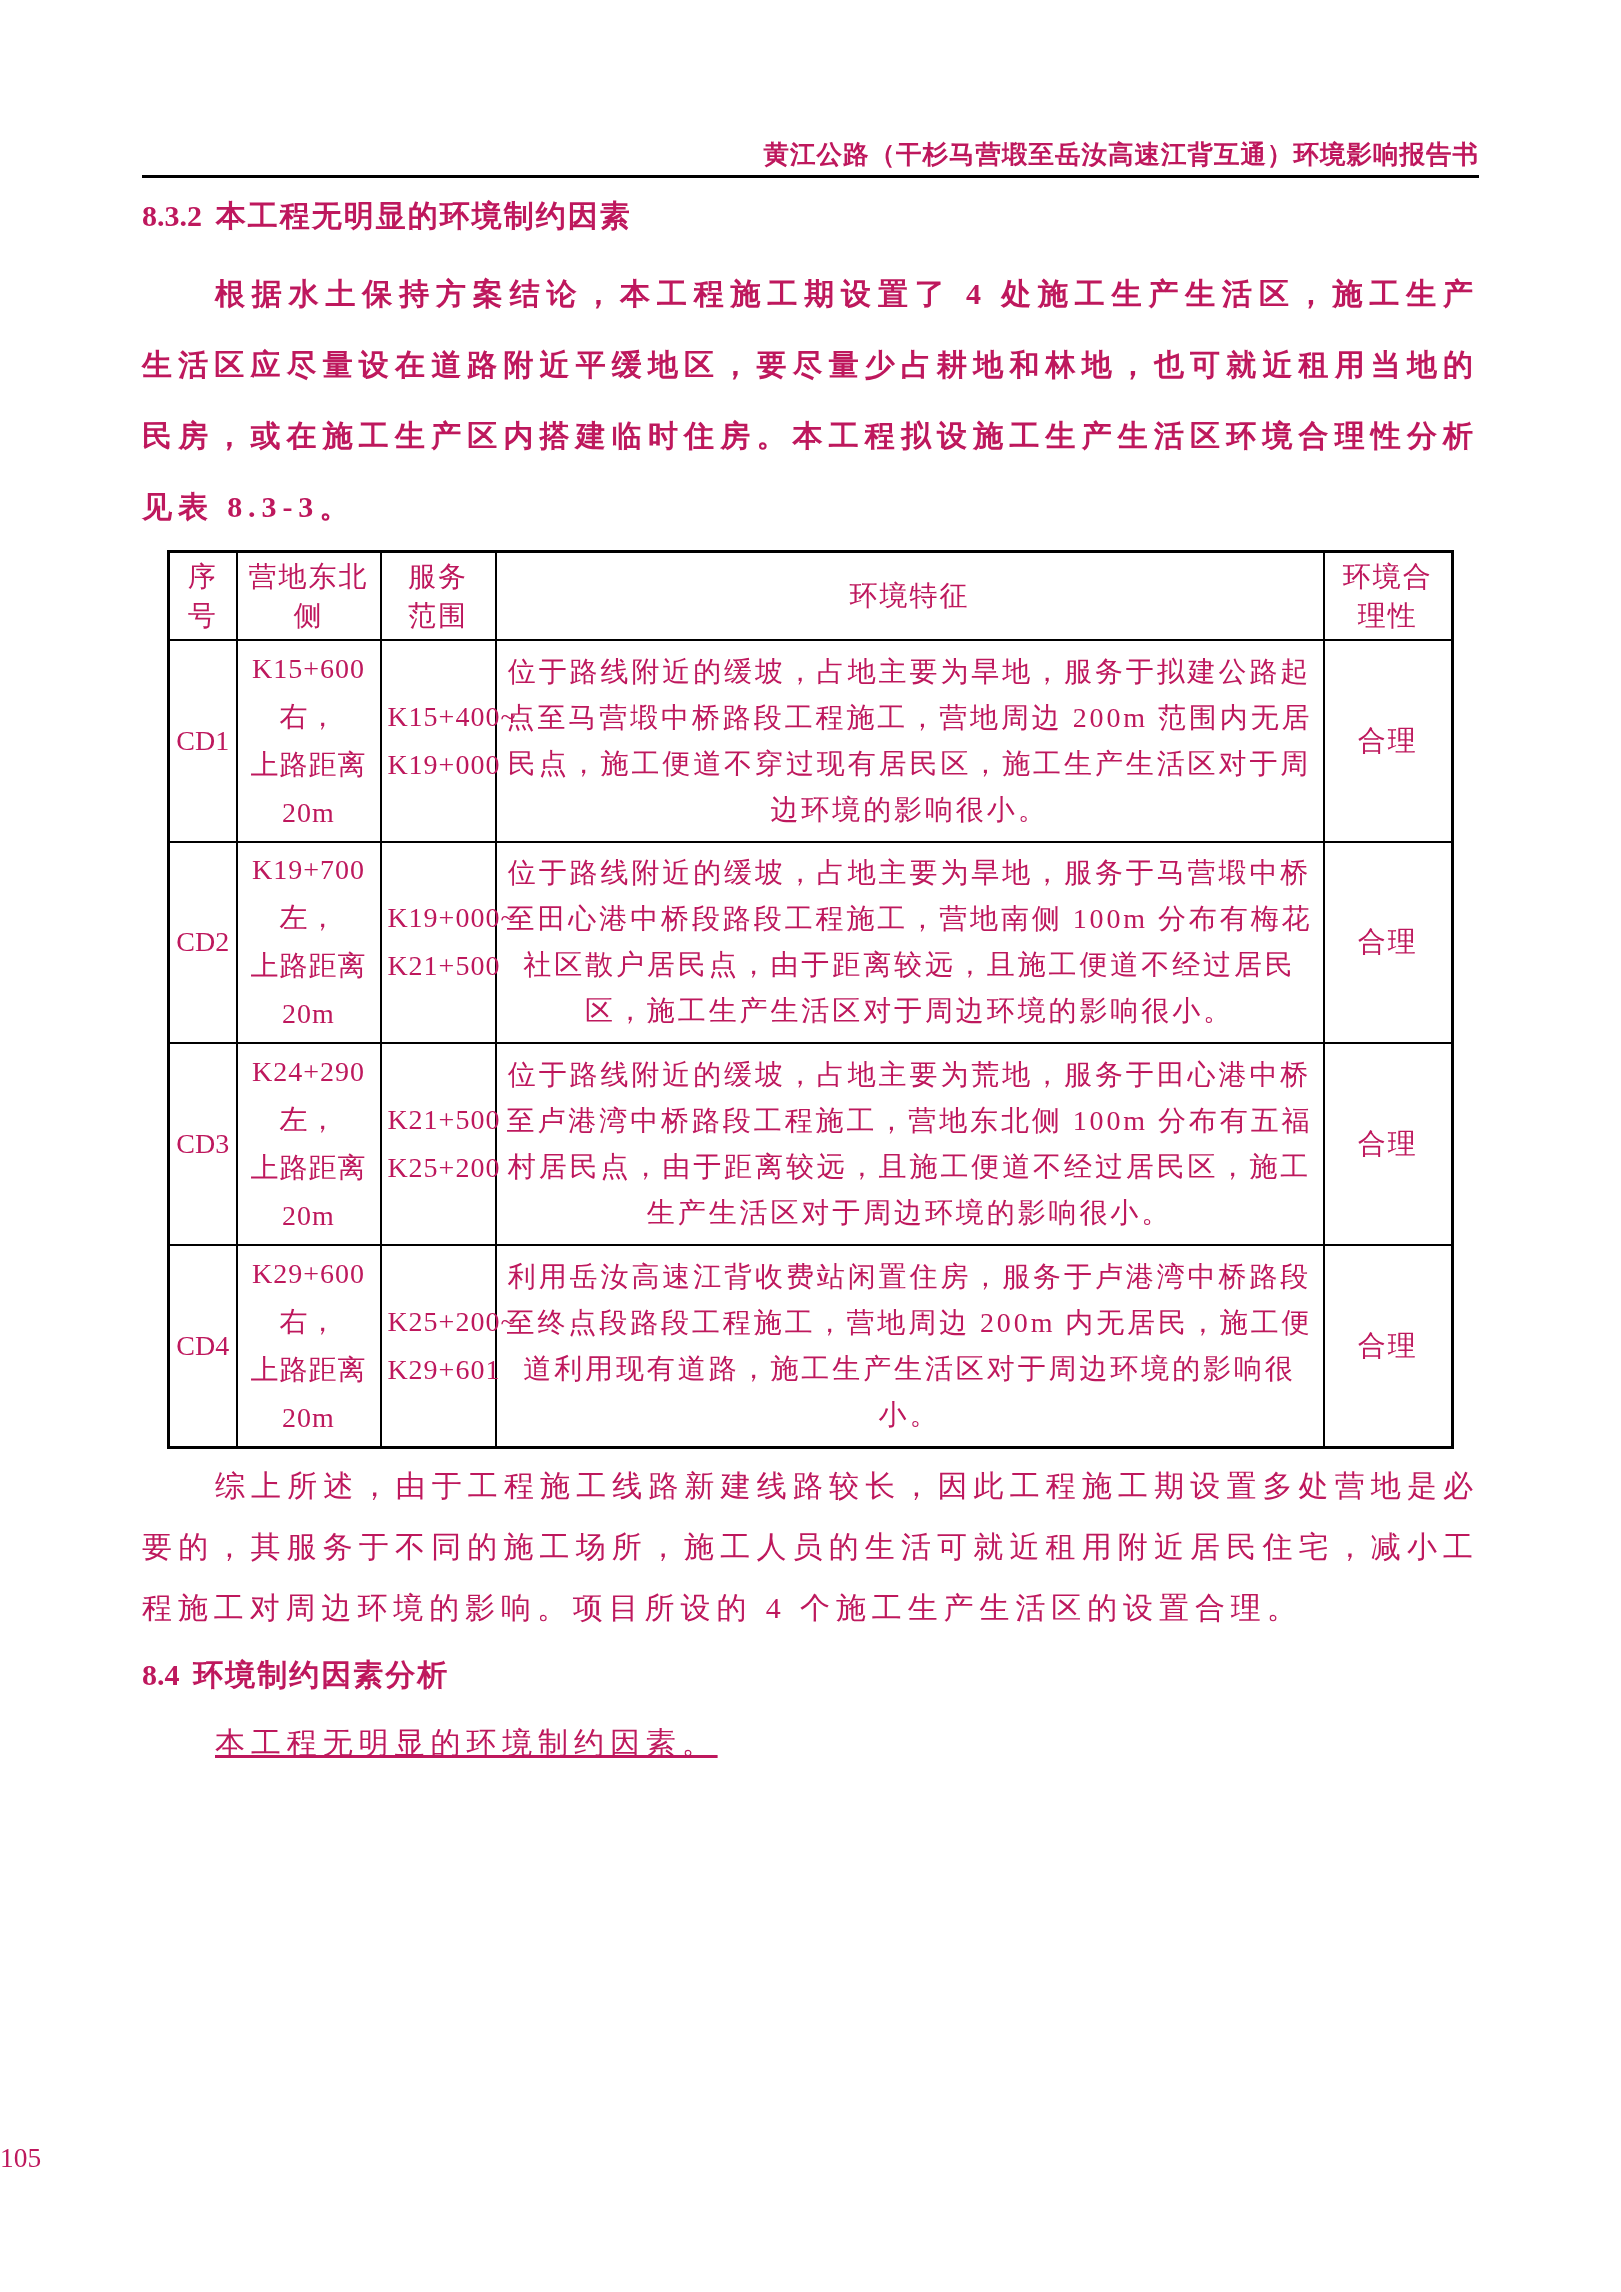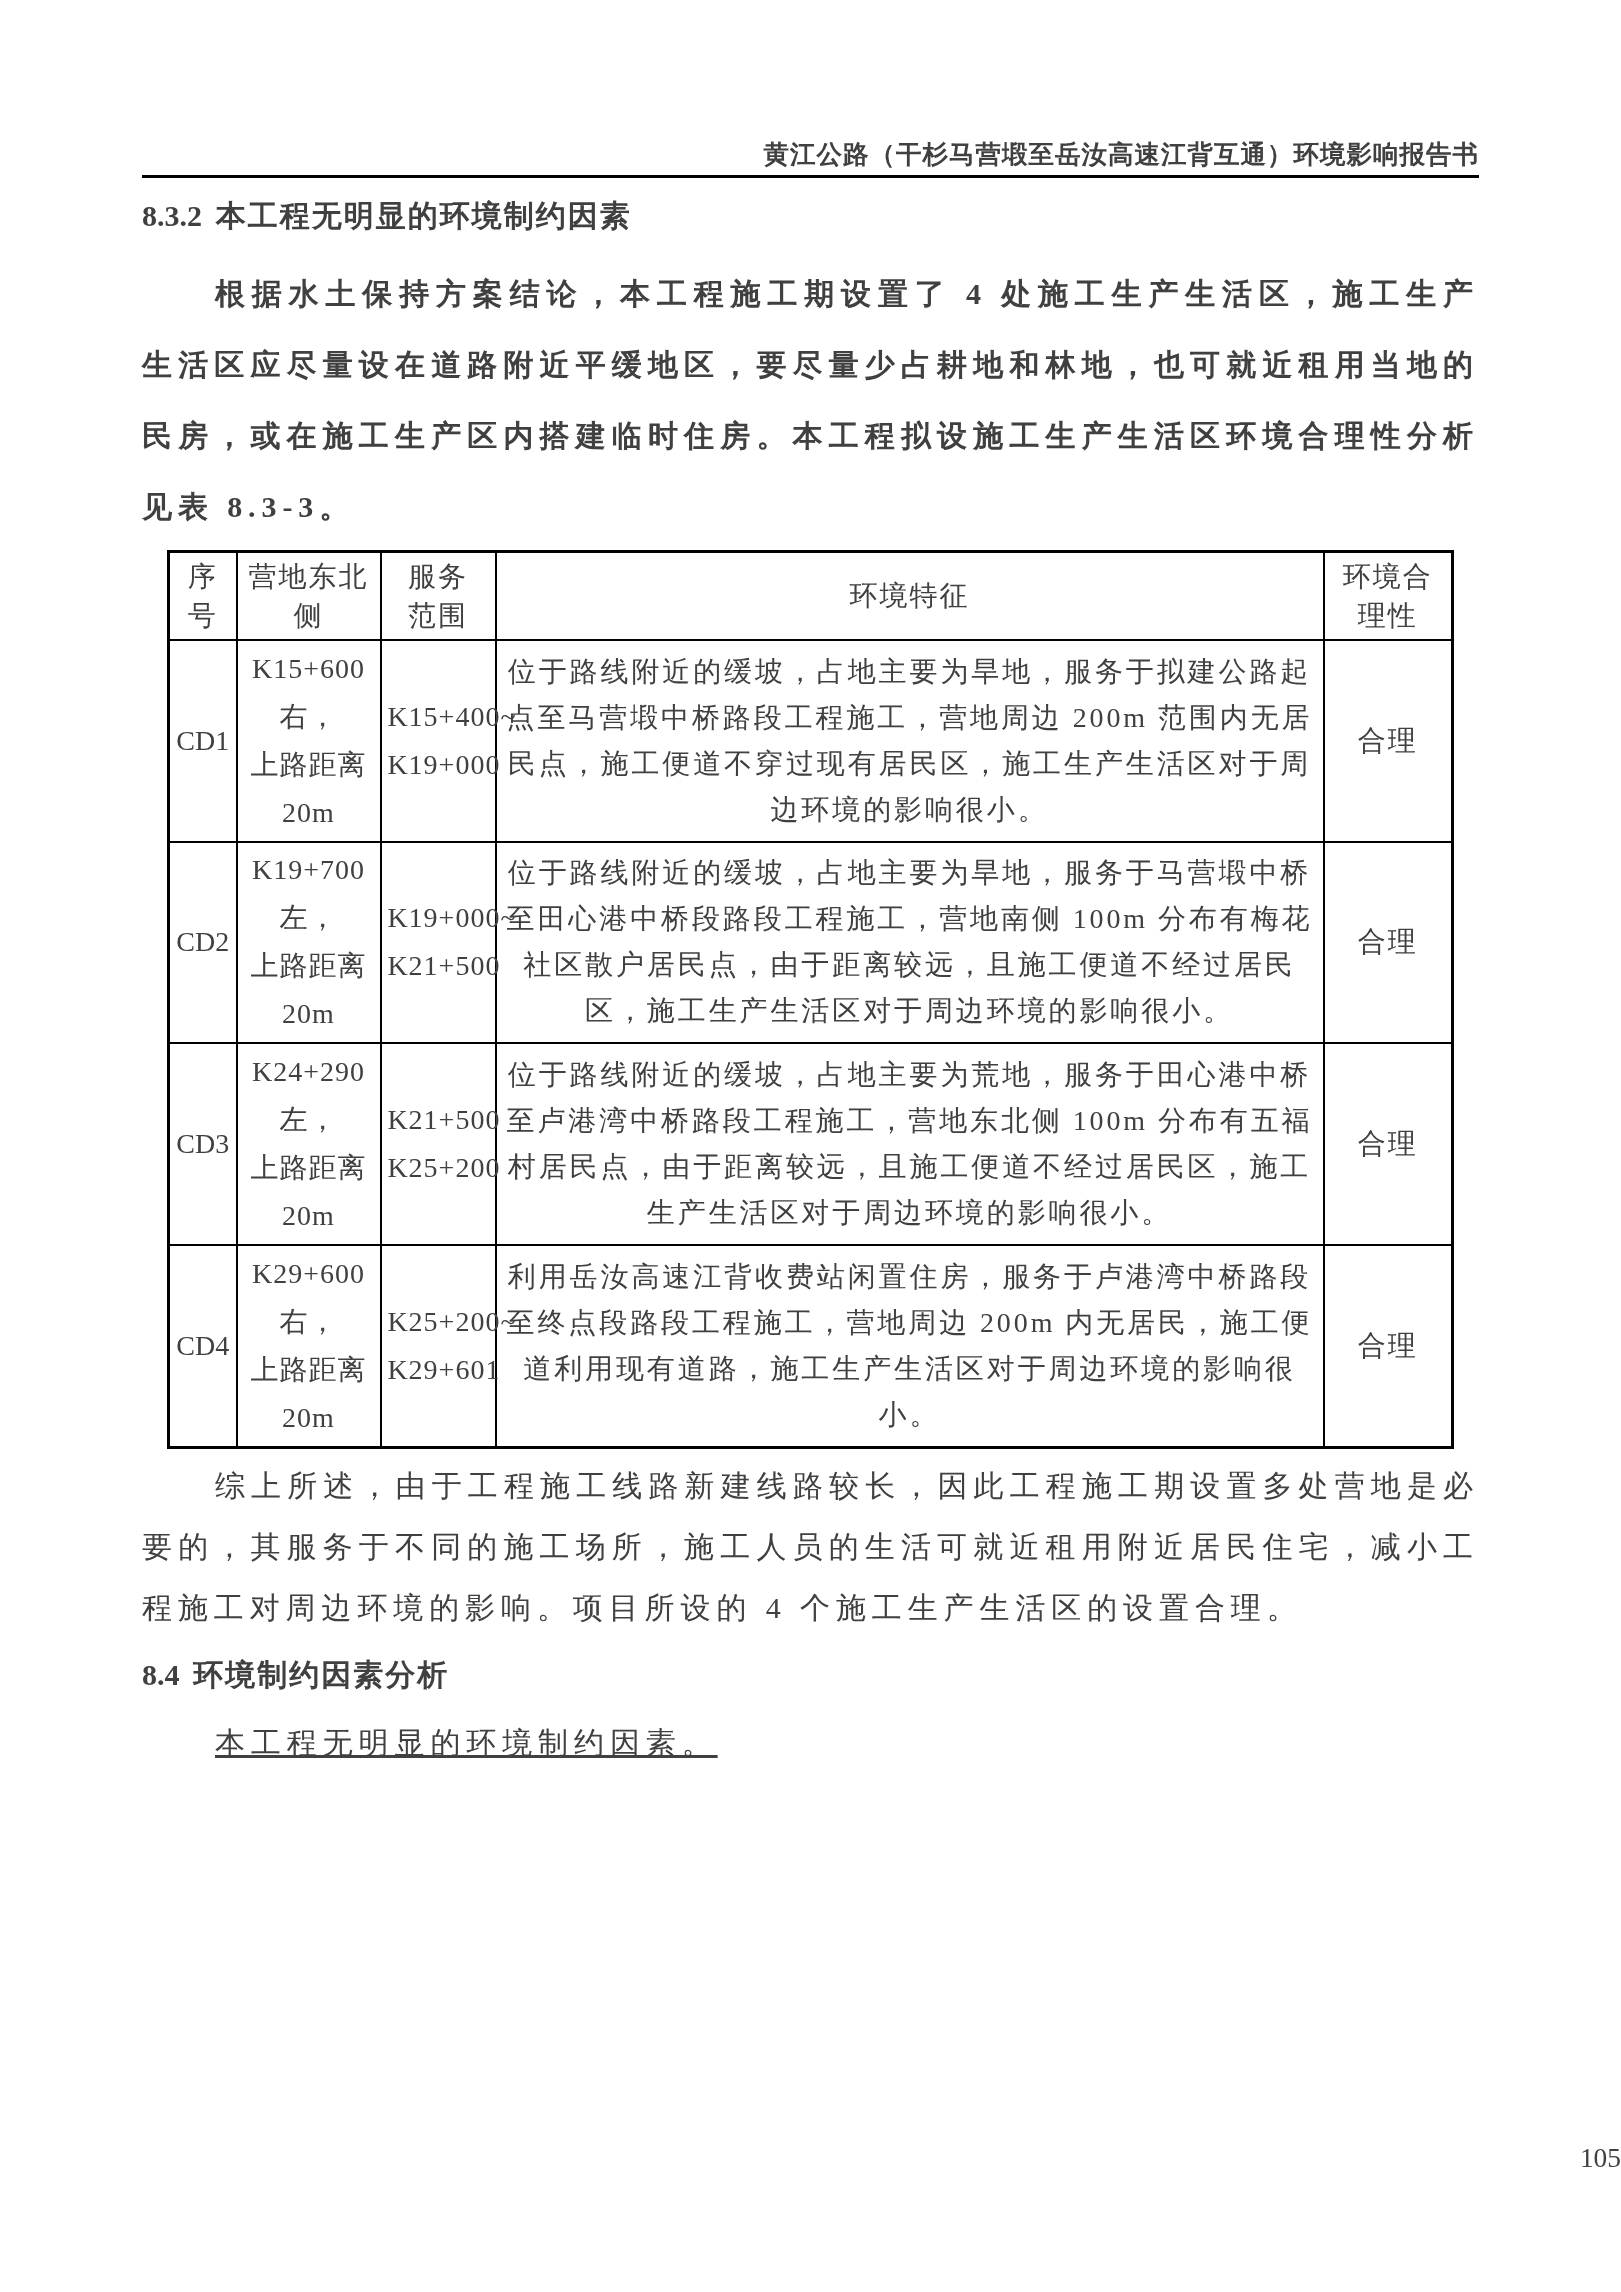--- a/index.html
+++ b/index.html
@@ -3,21 +3,21 @@
 <meta charset="utf-8">
 <style>
   * { margin: 0; padding: 0; box-sizing: border-box; }
   html, body { background: #9b9b9b; }
   .page {
     position: relative;
     width: 1621px;
     height: 2293px;
     margin: 0 auto;
     background: #ffffff;
-    color: #404040;
+    color: #be185d;
     font-family: "Liberation Serif", "DejaVu Serif", serif;
     padding: 139px 142px 0 142px;
     overflow: hidden;
   }
   
   .running-header { width: 100%; }
   .header-title {
     text-align: right;
     font-size: 25.5px;
     font-weight: bold;
@@ -102,21 +102,21 @@
     padding: 5.9px 11.8px;
     margin-top: 41px;
   }
   td.c-rat { letter-spacing: 2px; }
   
   .page-number {
     position: absolute;
     top: 2143px;
     left: 0;
     width: 100%;
-    text-align: right;
+    text-align: left;
     font-size: 27.4px;
   }
 </style>
 </head>
 <body>
 
 <div class="page">
 
   <div class="running-header">
     <div class="header-title">黄江公路（干杉马营塅至岳汝高速江背互通）环境影响报告书</div>

